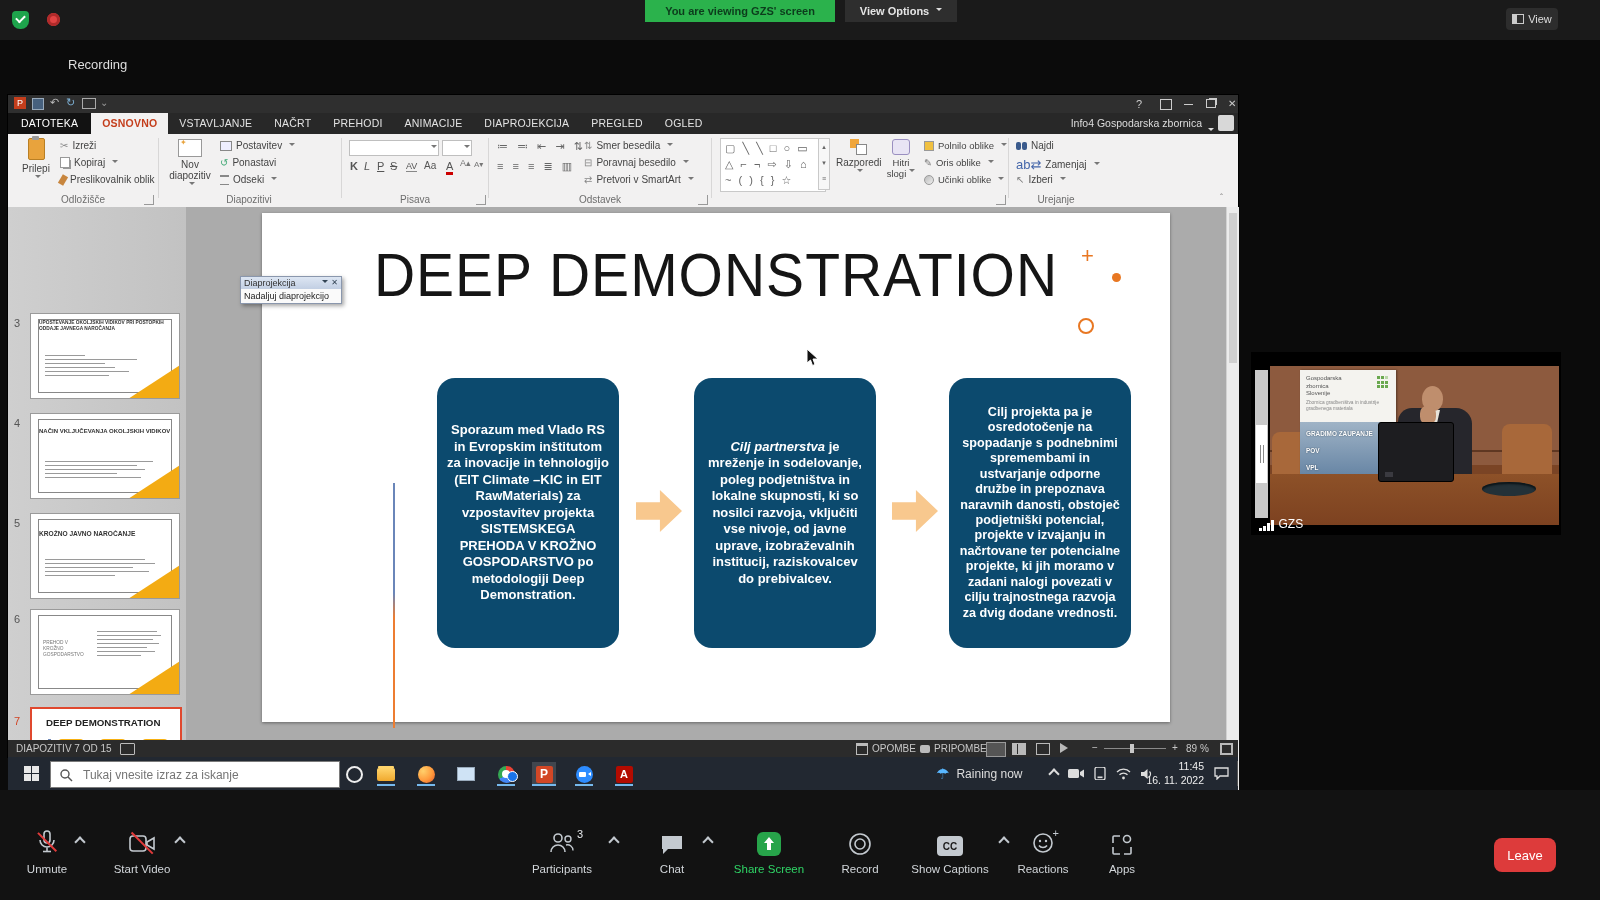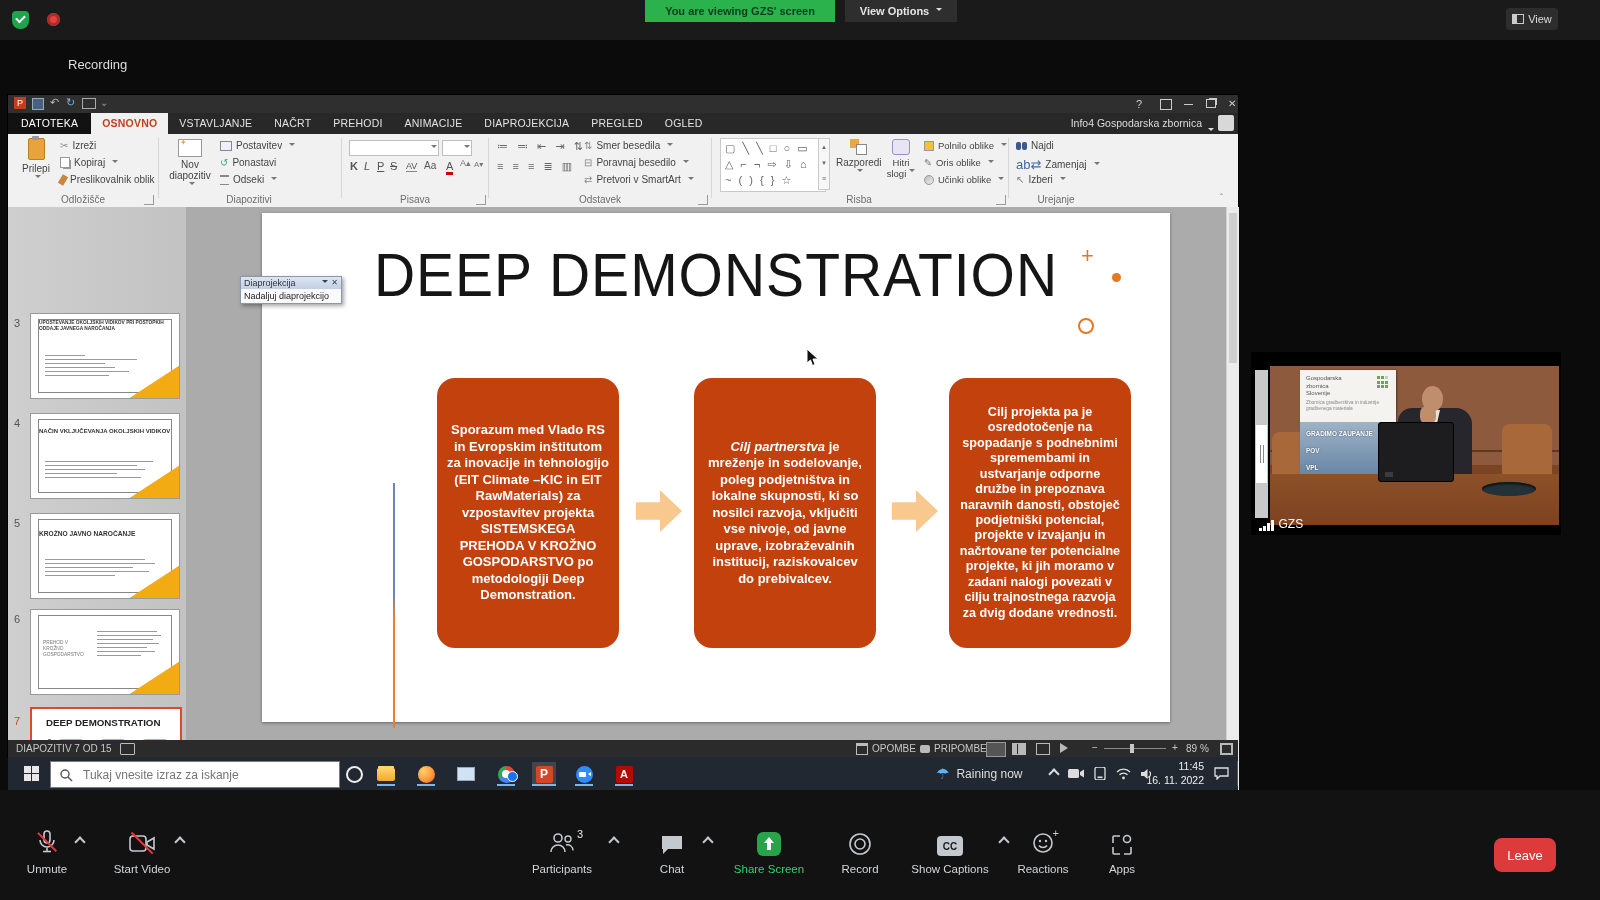--- a/index.html
+++ b/index.html
@@ -56,21 +56,21 @@
   .thumb{position:absolute;left:22px;width:148px;background:#fff;border:1px solid #9a9a9a;overflow:hidden;}
   .thumb .inner{position:absolute;left:7px;top:5px;right:7px;bottom:5px;border:1px solid #888;}
   .ttl{position:absolute;left:8px;top:6px;right:8px;font-size:8px;transform:scale(.6);transform-origin:0 0;width:160%;color:#333;font-weight:bold;line-height:1.25;}
   .bars i{display:block;height:1px;background:#9a9a9a;margin:3px 0;}
   .ytri{position:absolute;right:-1px;bottom:-1px;width:0;height:0;border-style:solid;border-width:0 0 34px 52px;border-color:transparent transparent #f3ab13 transparent;}
   .thumb.sel{border:2px solid #e0482e;}
   
   #editor{left:178px;top:112px;width:1040px;height:628px;background:#ababab;overflow:hidden;}
   #slide{position:absolute;left:76px;top:6px;width:908px;height:509px;background:#fff;box-shadow:0 1px 3px rgba(0,0,0,.4);}
   #slide-title{position:absolute;left:0;top:28px;width:100%;text-align:center;font-size:57px;color:#151515;font-weight:500;letter-spacing:1px;transform:scaleY(1.08);}
-  .obox{position:absolute;top:165px;width:182px;height:270px;background:#c2410c;border-radius:18px;display:flex;align-items:center;justify-content:center;text-align:center;color:#fff;padding:8px 10px;box-sizing:border-box;}
+  .obox{position:absolute;top:165px;width:182px;height:270px;background:#0c4a6e;border-radius:18px;display:flex;align-items:center;justify-content:center;text-align:center;color:#fff;padding:8px 10px;box-sizing:border-box;}
   .obox .txt{font-size:13px;line-height:1.27;font-weight:bold;}
   .obox .txt2{font-size:12.6px;line-height:1.23;}
   .oarrow{position:absolute;top:274px;width:46px;height:48px;background:#f8c88e;clip-path:polygon(0 32%,52% 32%,52% 6%,100% 50%,52% 94%,52% 68%,0 68%);}
   .deco-plus{position:absolute;color:#e87722;font-size:22px;font-weight:300;}
   .deco-dot{position:absolute;width:9px;height:9px;border-radius:50%;background:#e87722;}
   .deco-ring{position:absolute;width:12px;height:12px;border-radius:50%;border:2.5px solid #e87722;}
   .vline{position:absolute;left:131px;top:270px;width:2px;height:245px;background:linear-gradient(#6a86b9 0 45%,#ed7d31 55% 100%);}
   
   #pptscroll{left:1218px;top:112px;width:12px;height:628px;background:#ececec;border-left:1px solid #d2d2d2;}
   #pptscroll .sthumb{position:absolute;left:2px;top:6px;width:8px;height:150px;background:#cfcfcf;}
@@ -286,23 +286,20 @@
       <div class="rbtn" style="left:916px;top:23px;font-size:9.5px;">
           <span style="color:#777;">✎</span>
           <span>Oris oblike</span>
           <span class="dcaret"></span>
         </div>
       <div class="rbtn" style="left:916px;top:40px;font-size:9.5px;">
           <span style="width:8px;height:8px;border-radius:50%;background:linear-gradient(135deg,#bbb,#eee);border:1px solid #999;"></span>
           <span>Učinki oblike</span>
           <span class="dcaret"></span>
         </div>
-      <div class="abs" style="left:706px;width:290px;height:73px;">
-          <div class="glabel">Risba</div>
-        </div>
       <div class="launcher" style="left:988px;"></div>
       <div class="gsep" style="left:1000px;"></div>
 
       <div class="rbtn" style="left:1008px;top:6px;">
           <span class="binoc"></span>
           <span>Najdi</span>
         </div>
       <div class="rbtn" style="left:1008px;top:23px;">
           <span style="color:#46a;font-size:13px;">ab⇄</span>
           <span>Zamenjaj</span>

